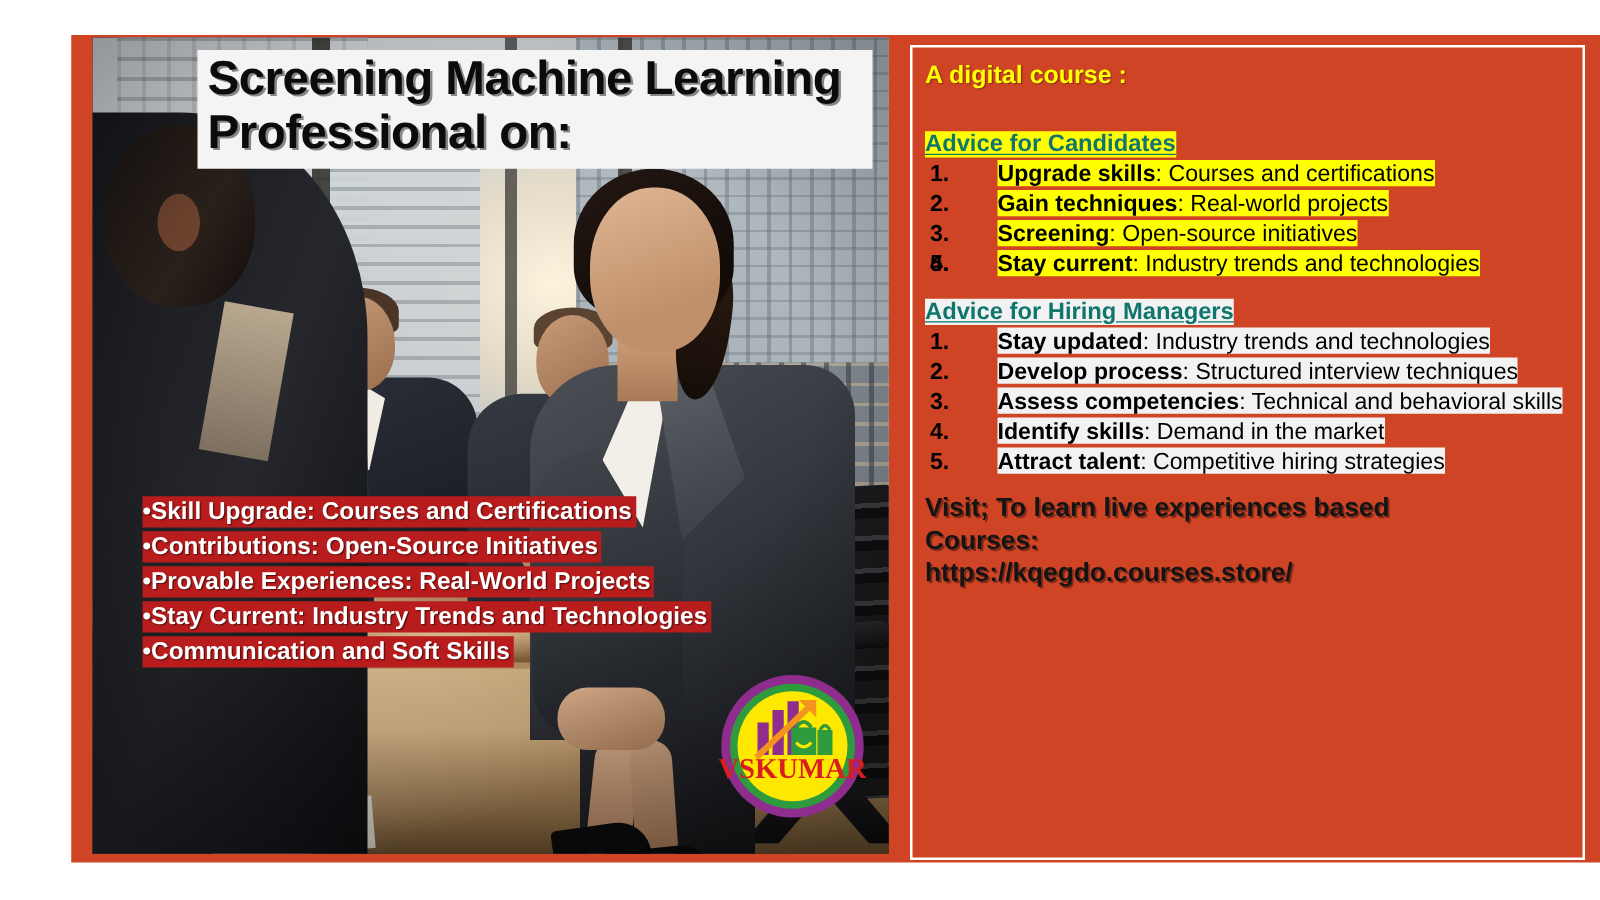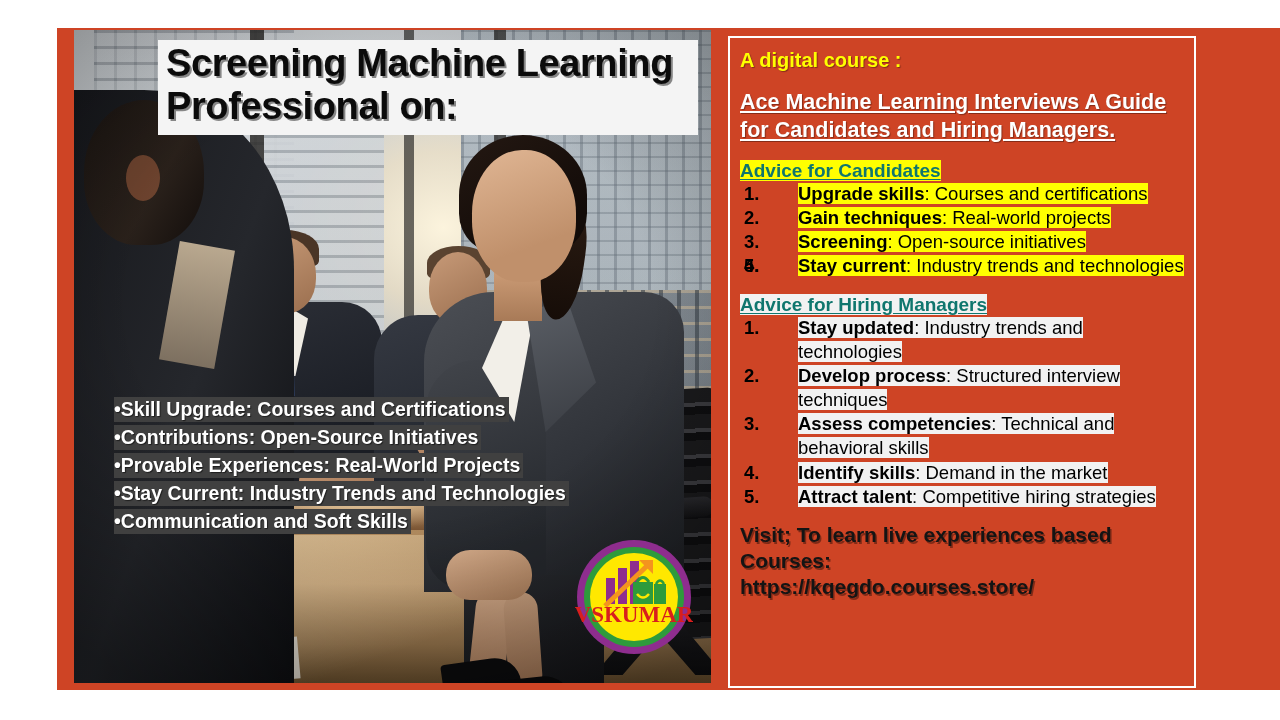--- a/index.html
+++ b/index.html
@@ -309,39 +309,39 @@
     font-size: 19.5px;
     font-weight: bold;
     color: #ffffff;
     line-height: 1.43;
   }
   #photo-bullets .pb {
     display: block;
     white-space: nowrap;
   }
   #photo-bullets .pb b {
-    background: #404040;
+    background: #b91c1c;
     padding: 1px 3px 2px 0;
     text-shadow: 1px 1px 1px rgba(0,0,0,.55);
     font-weight: bold;
   }
   #photo-bullets .dot { color: #ffffff; }
 
   
   #logo {
     position: absolute;
     left: 545px; top: 538px;
     width: 118px; height: 118px;
   }
 
   
   #text-panel {
     position: absolute;
     left: 698px; top: 36px;
-    width: 468px; height: 652px;
+    width: 540px; height: 652px;
     border: 2px solid #ffffff;
     padding: 10px 8px 6px 10px;
     color: #000000;
   }
   .ydigital {
     color: #FFFF00;
     font-weight: bold;
     font-size: 20px;
     line-height: 1.25;
     text-shadow: 1px 1px 1px rgba(0,0,0,.35);
@@ -495,21 +495,20 @@
       <text x="59" y="84" text-anchor="middle" font-family="'Liberation Serif', serif" font-size="23" font-weight="bold" fill="#D81E1E">VSKUMAR</text>
     </svg>
   </div>
 
   <div id="text-panel">
 
     <div class="ydigital">A digital course :</div>
 
     <div class="gap-sm"></div>
 
-    <div class="course-title">Ace Machine Learning Interviews A Guide for Candidates and Hiring Managers.</div>
 
     <div class="gap-sm"></div>
 
     <div>
       <span class="sec-head hl-yellow">Advice for Candidates</span>
     </div>
 
     <ol class="adv">
       <li>
         <span class="num">1.</span>

